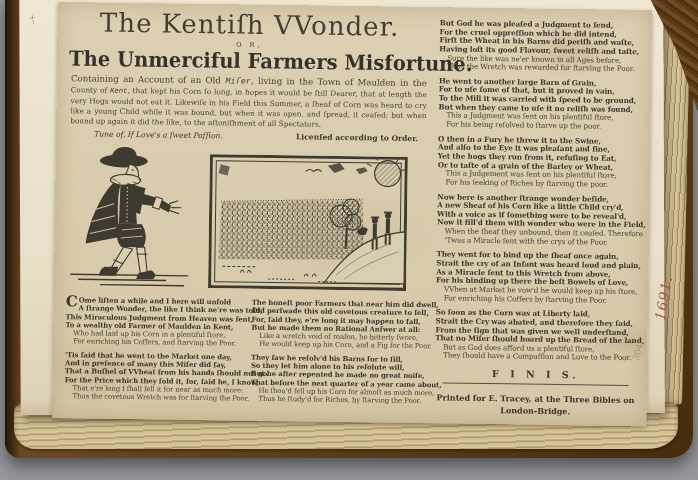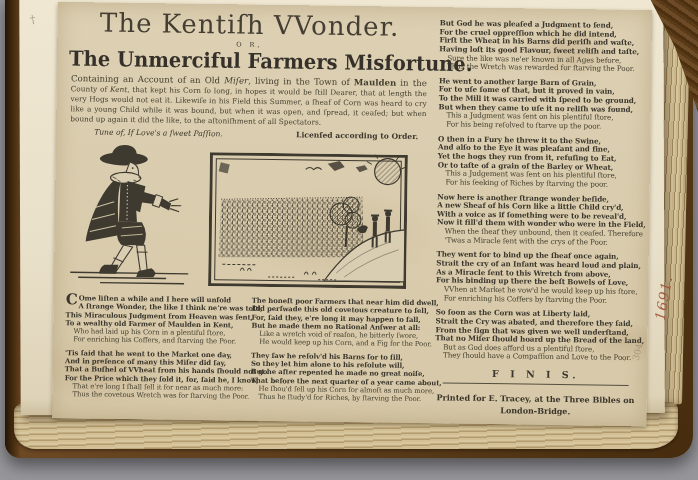--- a/index.html
+++ b/index.html
@@ -47,22 +47,22 @@
         display:flex;gap:10px;padding:4px 10px 0 12px;box-sizing:border-box;color:#3c372d;}
   .bs-left{width:360px;flex:none;}
   .bs-right{flex:1;padding-top:8px;min-width:0;}
 
   .title{font-size:26px;text-align:center;letter-spacing:1px;color:#443e33;margin-top:1px;white-space:nowrap;}
   .or{text-align:center;font-size:6.5px;letter-spacing:3px;margin:1px 0 0;}
   .subtitle{font-size:19.5px;font-weight:bold;text-align:center;color:#35312a;
         transform:scaleY(1.06);white-space:nowrap;margin-top:1px;}
   .prose{font-size:7.3px;line-height:1.33;text-align:justify;margin:3px 2px 0;color:#45402f;}
   .prose::first-line{font-size:8.6px;}
-  .it{font-style:italic;}
-  .bl{font-weight:bold;}
+  .it{font-style:italic;font-family:Liberation Mono, monospace;}
+  .bl{font-weight:normal;}
   .tune-row{display:flex;justify-content:space-between;font-size:7.6px;margin:4px 10px 0 26px;}
   .tune{font-style:italic;}
   .license{font-weight:bold;}
 
   .cuts{display:flex;align-items:flex-end;gap:16px;margin-top:5px;height:148px;}
   .cut-man{width:126px;height:146px;flex:none;}
   .cut-field{width:198px;height:134px;flex:none;margin-bottom:5px;}
 
   .verses{display:flex;gap:12px;margin-top:5px;}
   .vcol{width:174px;min-width:0;}

